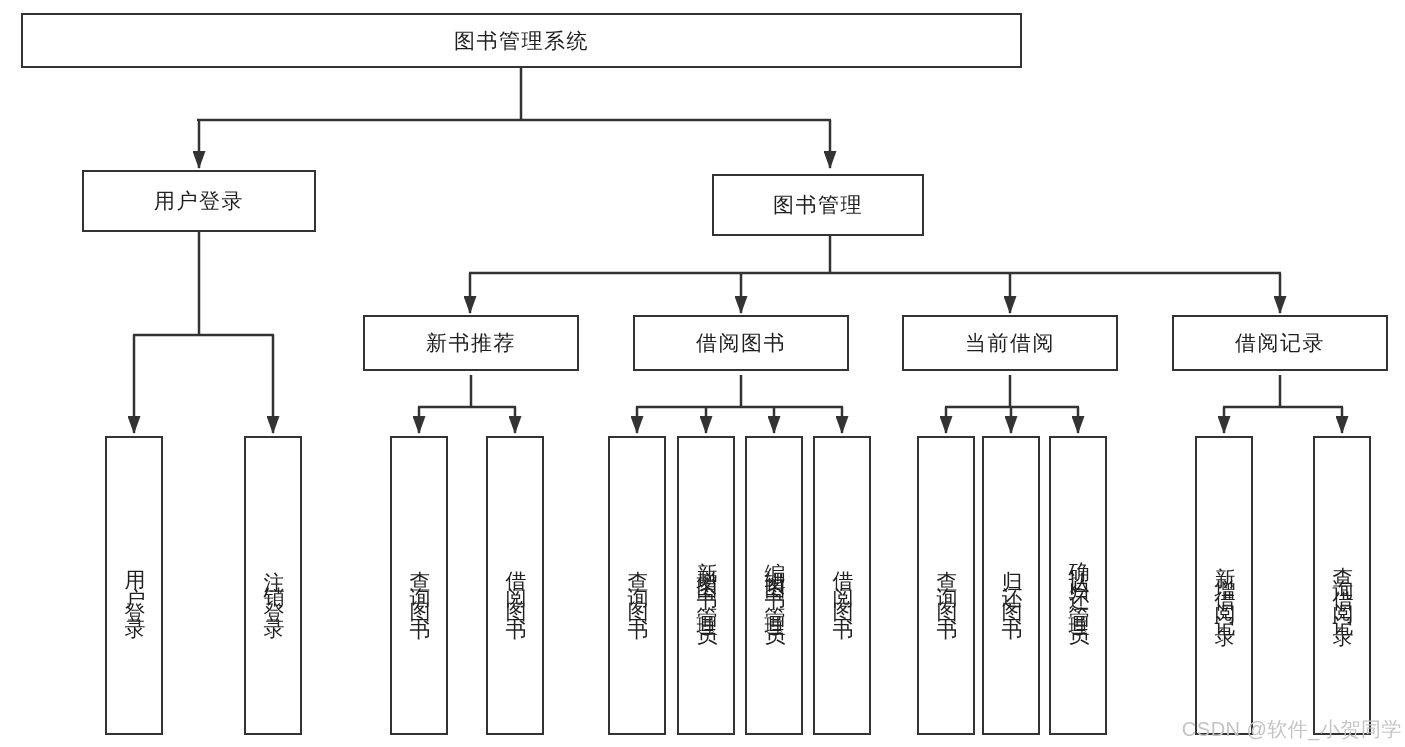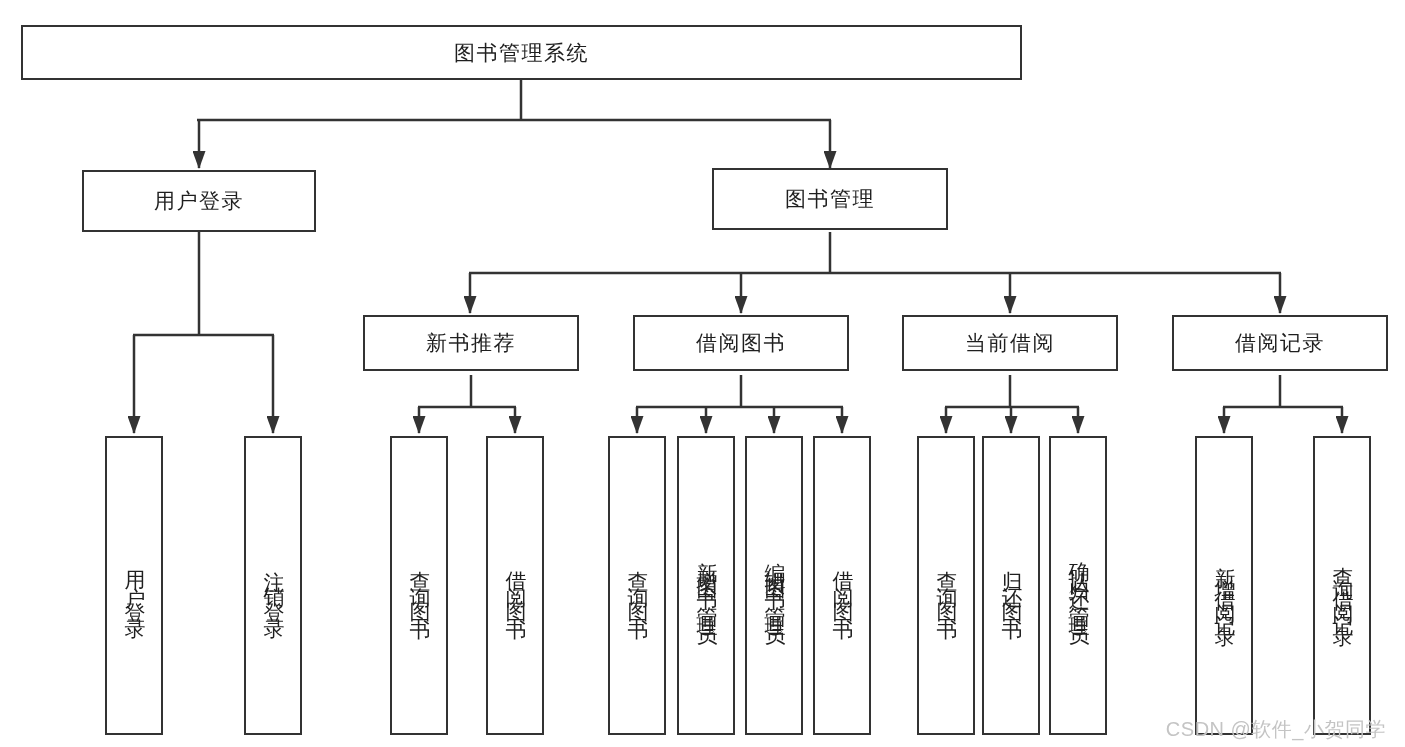--- a/index.html
+++ b/index.html
@@ -37,23 +37,23 @@
     border: 2.5px solid var(--line);
     background: var(--background);
     display: flex;
     align-items: center;
     justify-content: center;
     font-size: 21px;
     letter-spacing: 1.5px;
     color: var(--text);
     white-space: nowrap;
   }
-  .root-box  { left: 21px;  top: 13px;  width: 1001px; height: 55px; margin-top: 12px; }
+  .root-box  { left: 21px;  top: 13px;  width: 1001px; height: 55px; }
   .l2-left   { left: 82px;  top: 170px; width: 234px;  height: 62px; }
-  .l2-right  { left: 712px; top: 168px; width: 236px;  height: 62px; }
+  .l2-right  { left: 712px; top: 174px; width: 212px;  height: 62px; }
   .l3 { top: 315px; width: 216px; height: 56px; }
   .l3-1 { left: 363px; }
   .l3-2 { left: 633px; }
   .l3-3 { left: 902px; }
   .l3-4 { left: 1172px; }
 
   
   .vbox {
     position: absolute;
     top: 436px;
@@ -82,21 +82,21 @@
   .v8  { left: 813px;  }
   .v9  { left: 917px;  }
   .v10 { left: 982px;  }
   .v11 { left: 1049px; }
   .v12 { left: 1195px; }
   .v13 { left: 1313px; }
 
   .watermark {
     position: absolute;
     top: 716px;
-    right: 19px;
+    right: 3px;
     font-size: 20px;
     color: var(--watermark);
     letter-spacing: 0.5px;
     z-index: 5;
     white-space: nowrap;
   }
 </style>
 </head>
 <body>
 

